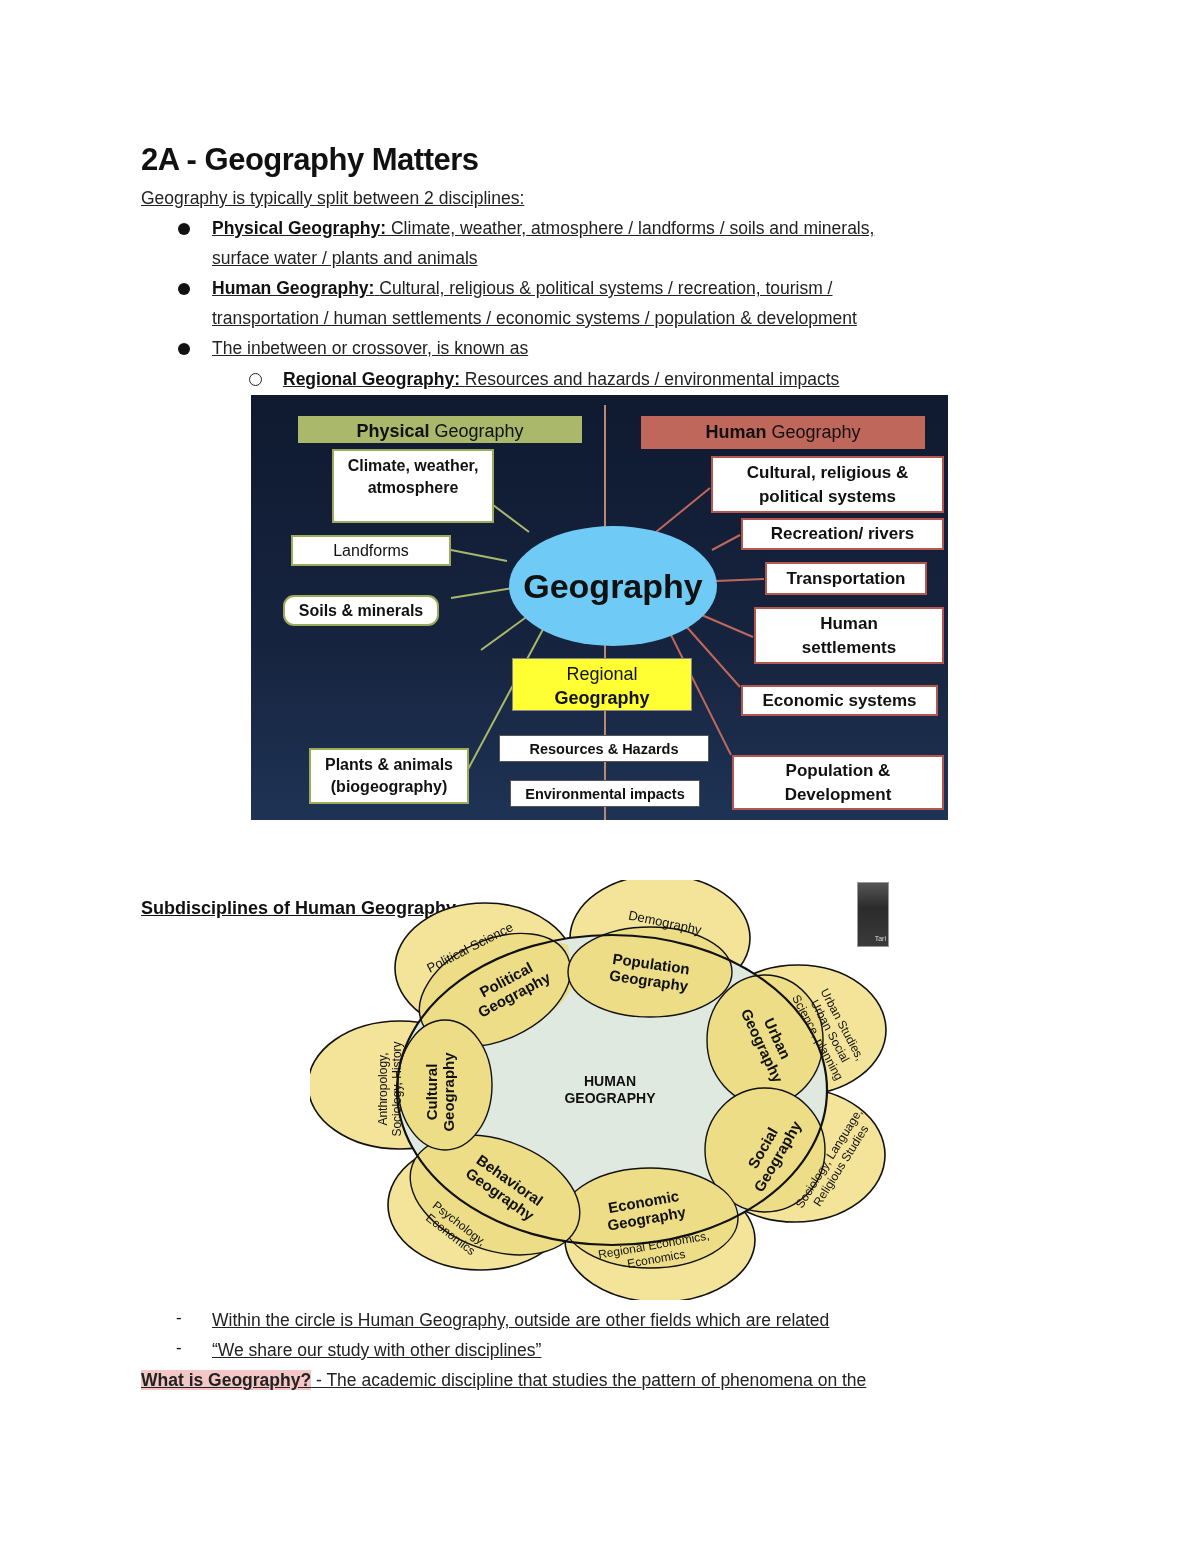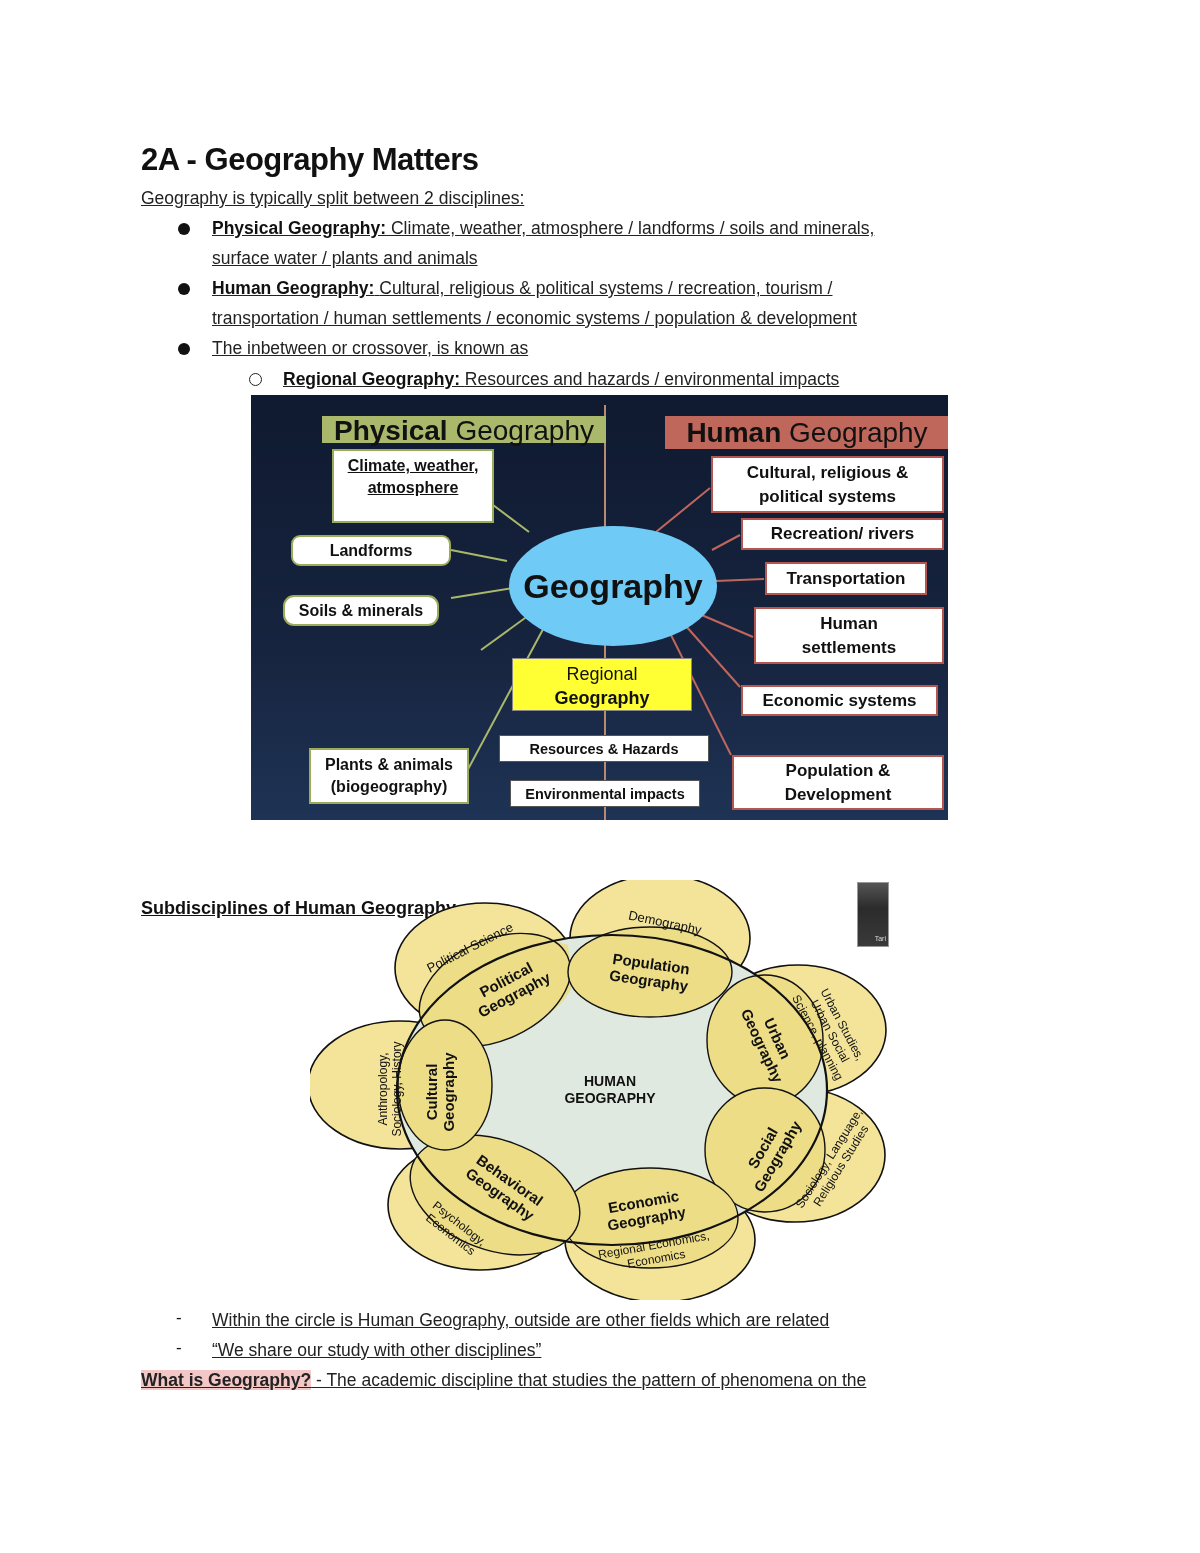--- a/index.html
+++ b/index.html
@@ -11,21 +11,21 @@
   .bullet { width:12px; height:12px; border-radius:50%; background:#111; position:absolute; }
   .ring { width:11px; height:11px; border-radius:50%; border:1.5px solid #222; position:absolute; }
   b { font-weight:bold; color:#111; }
   .subhead { left:141px; top:898px; font-size:18px; font-weight:bold; text-decoration:underline; }
   .dash { position:absolute; font-size:17px; }
   .highlight { background:#f4c7c7; font-weight:bold; }
   .u { text-decoration:underline; }
 
   
   #diag1 { left:251px; top:395px; width:697px; height:425px; background:linear-gradient(180deg,#0f1a30 0%, #17243f 60%, #1e3355 100%); overflow:hidden; }
-  .hdr { position:absolute; font-size:28px; text-align:center; line-height:30px; color:#111;margin-left:24px; }
+  .hdr { position:absolute; font-size:18px; text-align:center; line-height:30px; color:#111; }
   .box { position:absolute; background:#fff; text-align:center; font-weight:bold; font-size:16px; line-height:22px; color:#111; display:flex; align-items:flex-start; justify-content:center; box-sizing:border-box; }
   .pbox { border:2px solid #9aab5a; }
   .hbox { border:2px solid #b5574e; }
   .rbox { border:1px solid #555; font-size:14.5px; align-items:center; }
   .geo-ellipse { position:absolute; left:258px; top:131px; width:208px; height:120px; border-radius:50%; background:#6fcaf5; display:flex; align-items:center; justify-content:center; font-size:34px; font-weight:bold; color:#111; }
   .regional { position:absolute; left:261px; top:263px; width:180px; height:53px; background:#ffff33; border:1px solid #888; text-align:center; font-size:18px; line-height:24px; color:#111; padding-top:3px; box-sizing:border-box; }
 
   
   #diag2 { left:310px; top:880px; width:580px; height:420px; }
   #thumb { left:857px; top:882px; width:30px; height:63px; background:linear-gradient(180deg,#555 0%, #2b2b2b 40%, #3a3a3a 100%); border:1px solid #999; }
@@ -77,22 +77,22 @@
     </g>
   </svg>
 
   <div class="hdr" style="left:47px;top:21px;width:284px;height:27px;background:#a9b86a;">
     <b>Physical</b><span> Geography</span>
   </div>
   <div class="hdr" style="left:390px;top:21px;width:284px;height:33px;background:#c0675c;line-height:33px;">
     <b>Human</b><span> Geography</span>
   </div>
 
-  <div class="box pbox" style="left:81px;top:54px;width:162px;height:74px;padding:4px 10px;text-decoration:underline;">Climate, weather, atmosphere</div>
-  <div class="box pbox" style="left:40px;top:140px;width:160px;height:31px;align-items:center;font-weight:bold;border-radius:9px;">Landforms</div>
+  <div class="box pbox" style="left:81px;top:54px;width:162px;height:74px;padding:4px 10px;">Climate, weather, atmosphere</div>
+  <div class="box pbox" style="left:40px;top:140px;width:160px;height:31px;align-items:center;font-weight:normal;">Landforms</div>
   <div class="box pbox" style="left:32px;top:200px;width:156px;height:31px;align-items:center;border-radius:11px;">Soils &amp; minerals</div>
   <div class="box pbox" style="left:58px;top:353px;width:160px;height:56px;padding:3px 4px;align-items:center;">Plants &amp; animals (biogeography)</div>
 
   <div class="geo-ellipse">Geography</div>
 
   <div class="regional">
     <span>Regional</span><br>
     <b>Geography</b>
   </div>
   <div class="box rbox" style="left:248px;top:340px;width:210px;height:27px;">Resources &amp; Hazards</div>

